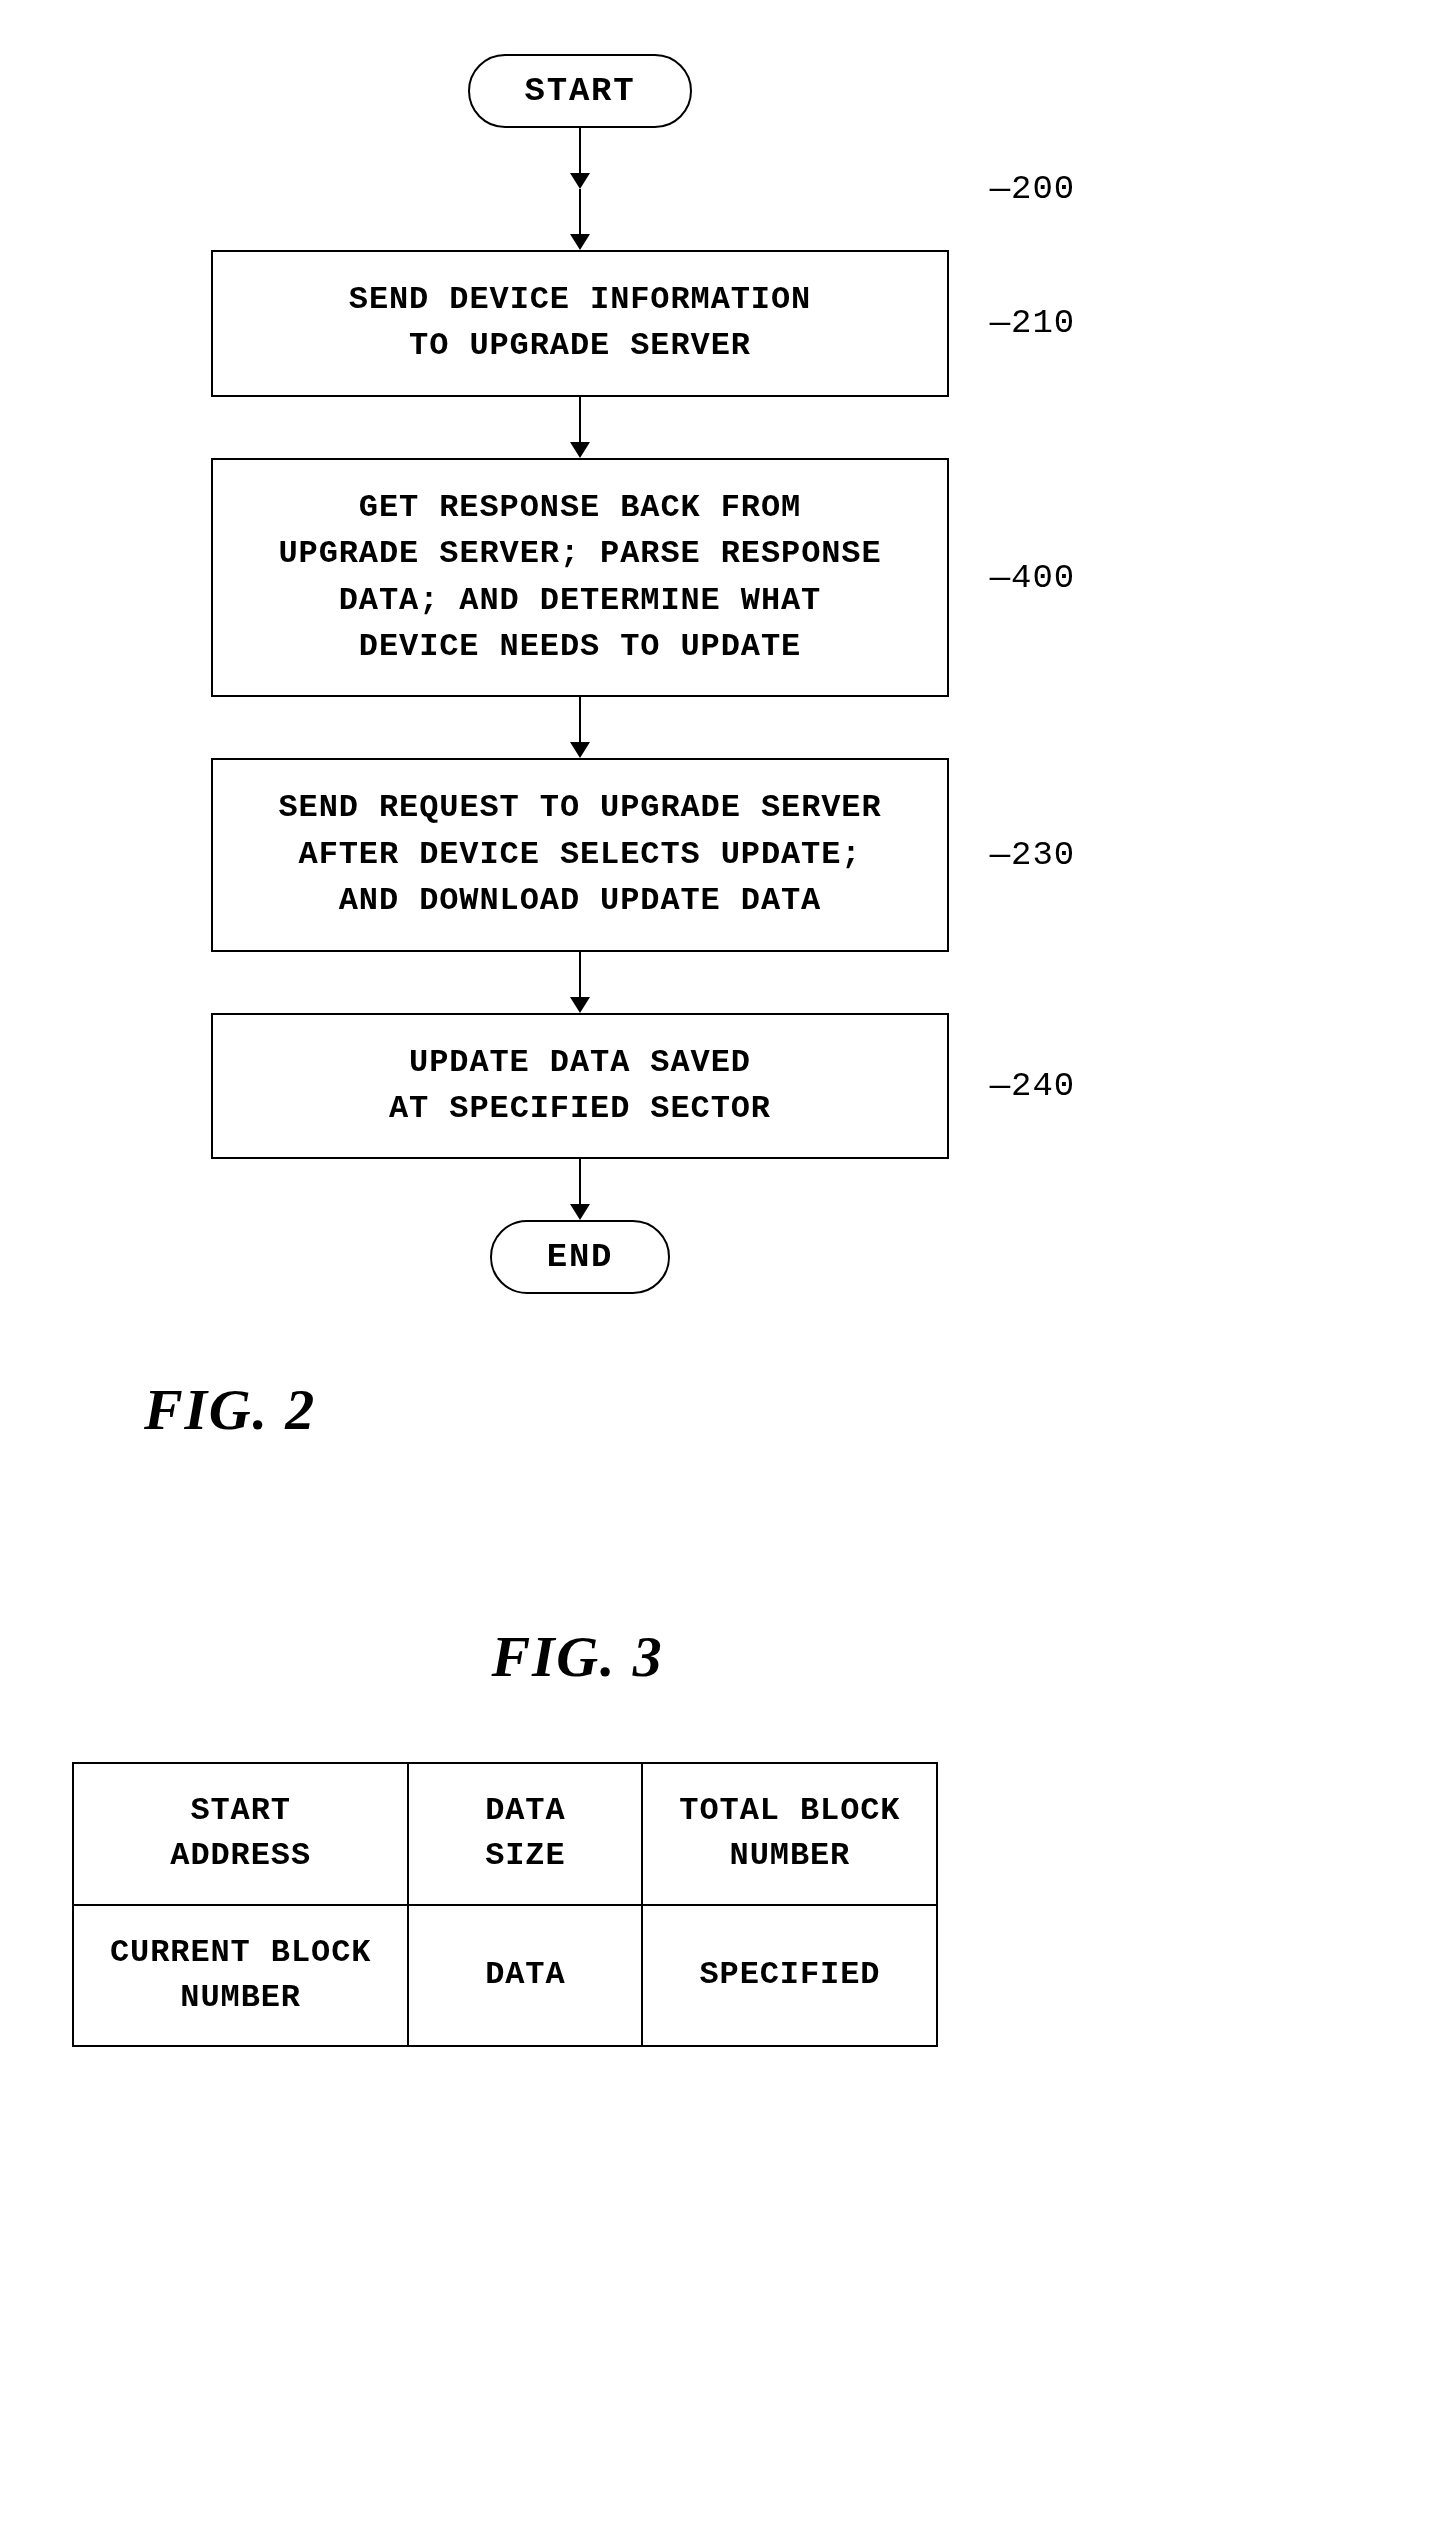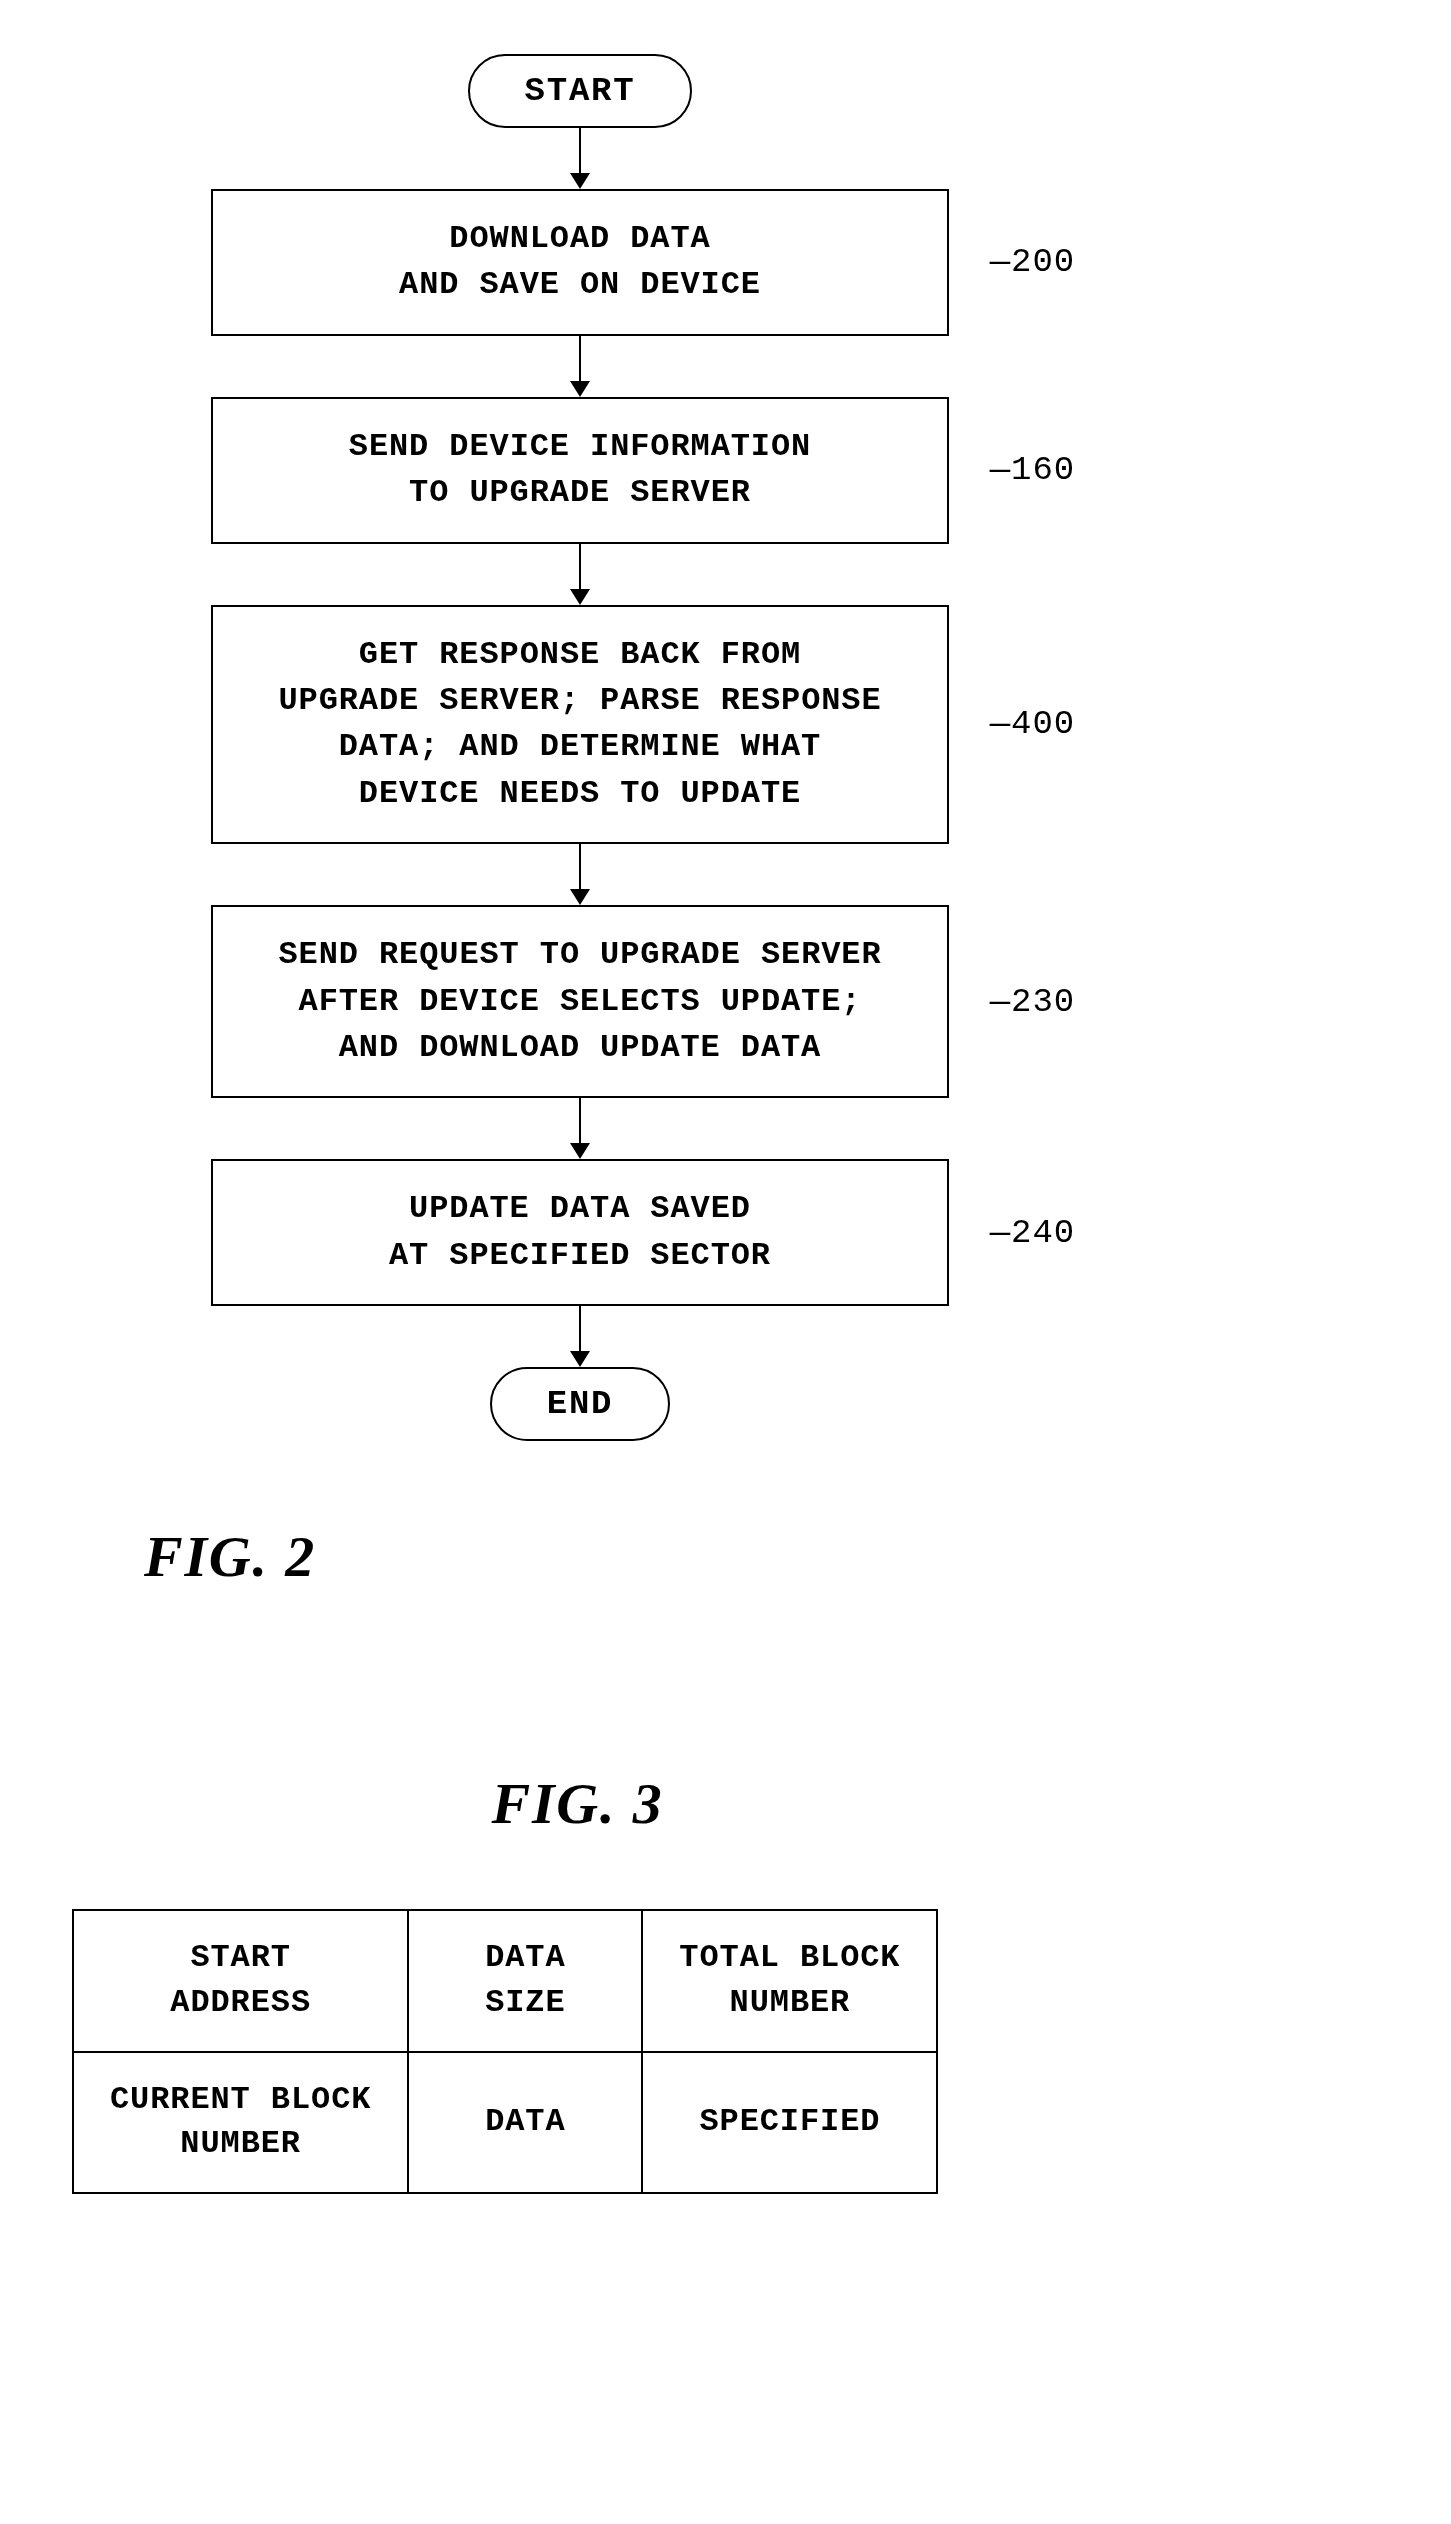--- a/index.html
+++ b/index.html
@@ -158,32 +158,31 @@
     <div class="step-wrapper">
       <div class="capsule">START</div>
     </div>
 
     <div class="connector-wrapper">
       <div class="arrow-line"></div>
       <div class="arrow-head"></div>
     </div>
 
     <div class="step-wrapper">
-      <div class="process-box">DOWNLOAD DATA<br>AND SAVE ON DEVICE</div>
       <span class="step-label">—200</span>
     </div>
 
     <div class="connector-wrapper">
       <div class="arrow-line"></div>
       <div class="arrow-head"></div>
     </div>
 
     <div class="step-wrapper">
       <div class="process-box">SEND DEVICE INFORMATION<br>TO UPGRADE SERVER</div>
-      <span class="step-label">—160</span>
+      <span class="step-label">—210</span>
     </div>
 
     <div class="connector-wrapper">
       <div class="arrow-line"></div>
       <div class="arrow-head"></div>
     </div>
 
     <div class="step-wrapper">
       <div class="process-box">GET RESPONSE BACK FROM<br>UPGRADE SERVER; PARSE RESPONSE<br>DATA; AND DETERMINE WHAT<br>DEVICE NEEDS TO UPDATE</div>
       <span class="step-label">—400</span>

